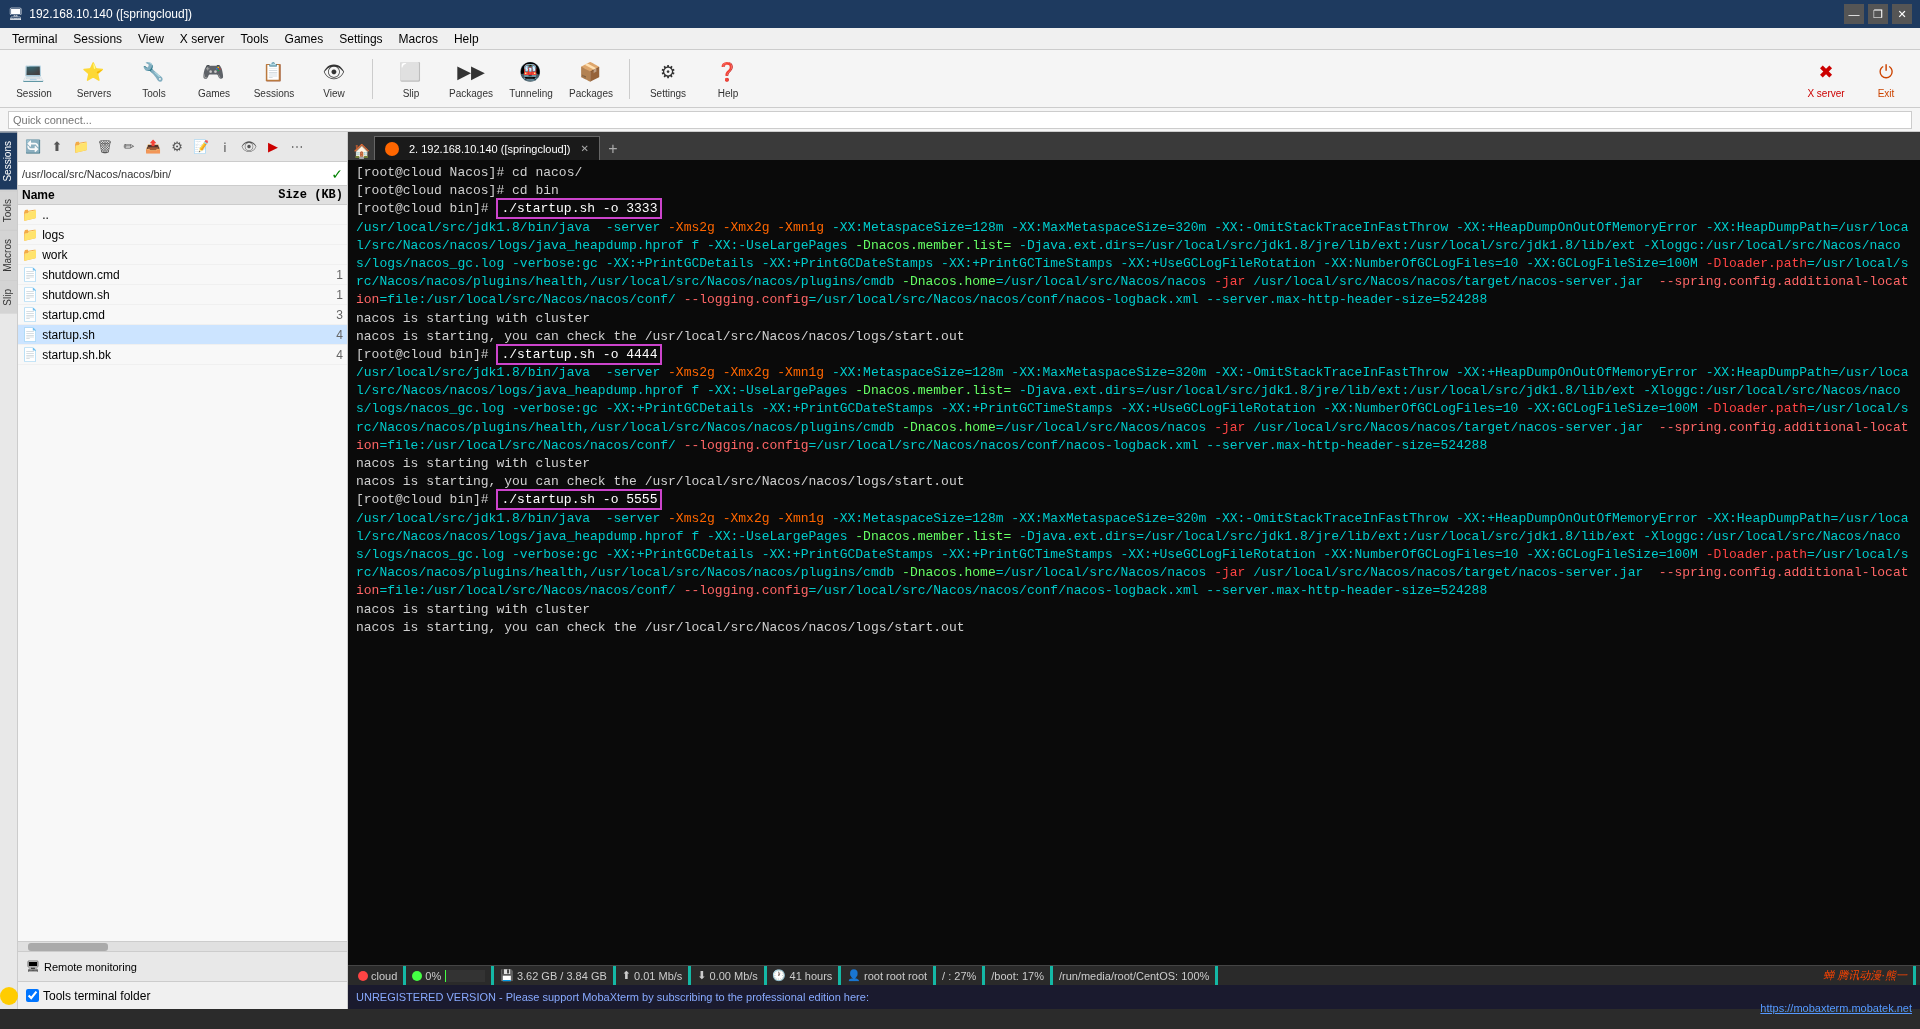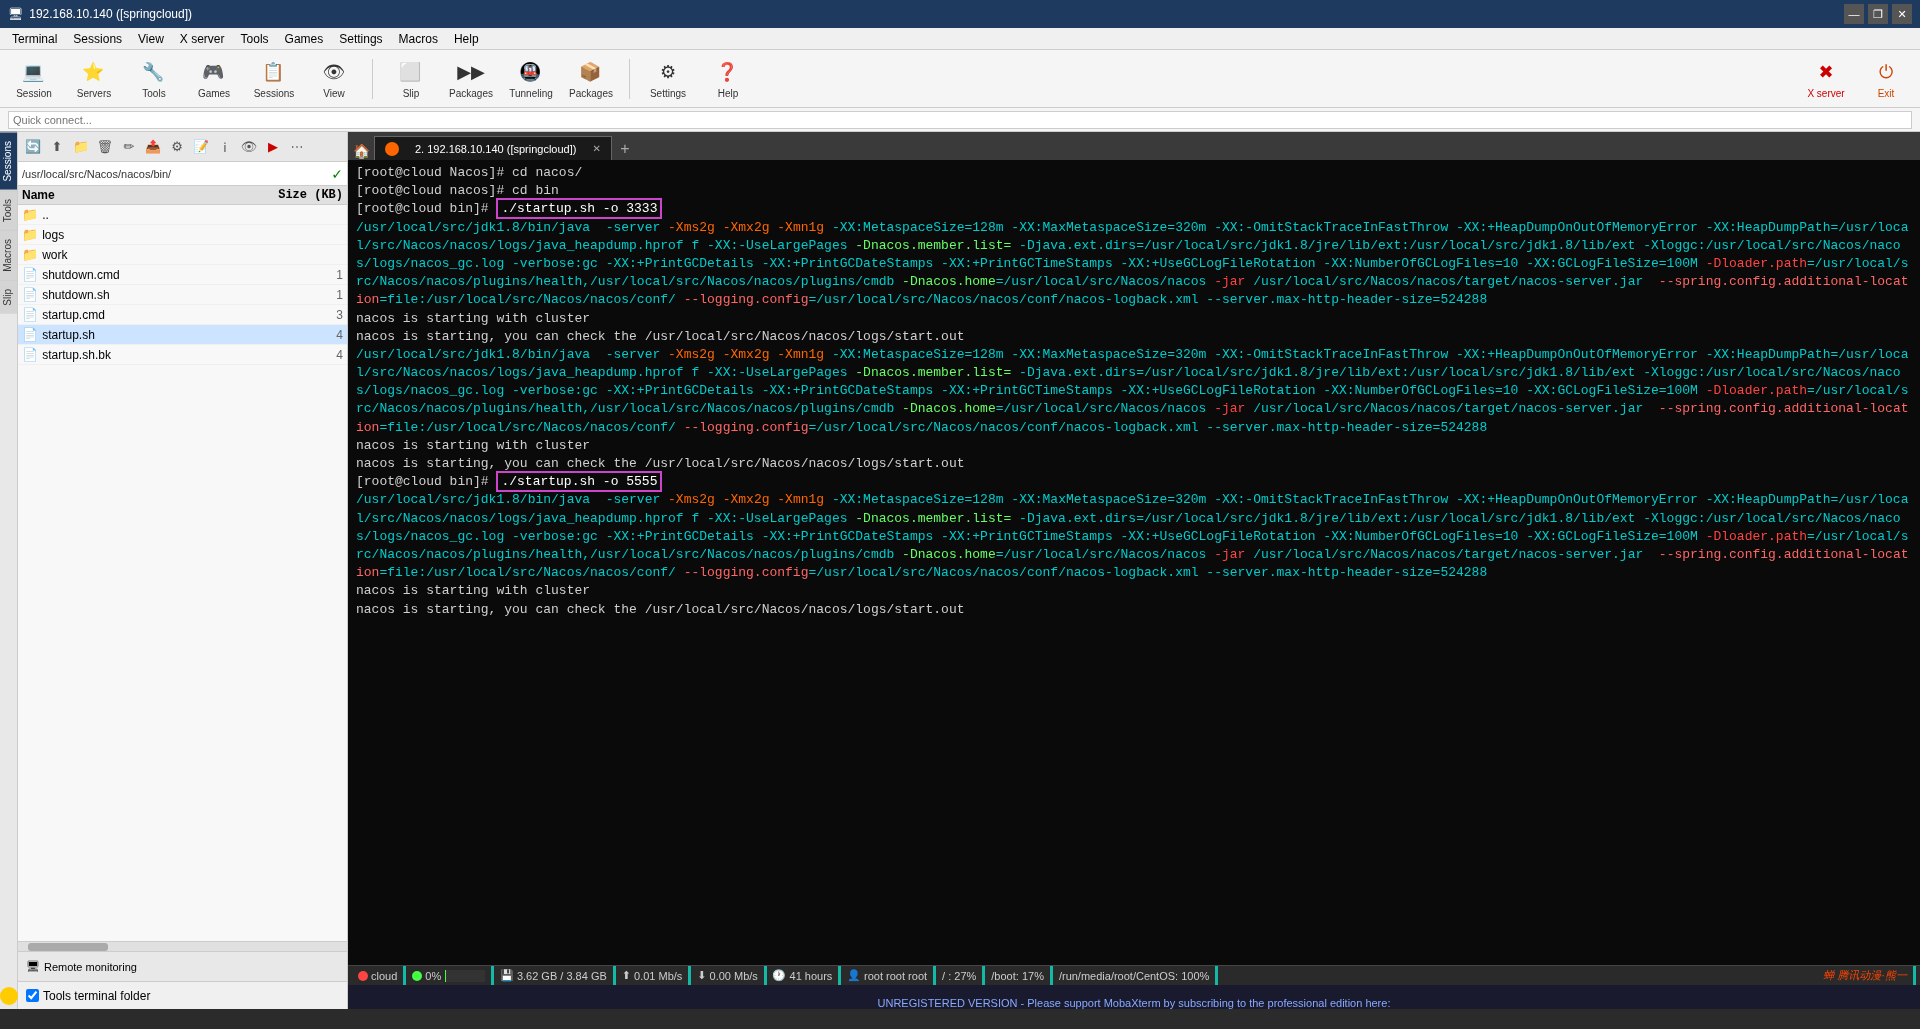--- a/index.html
+++ b/index.html
@@ -214,21 +214,21 @@
       background: #5a5a5a;
       color: #ddd;
       border: 1px solid #666;
       border-bottom: none;
       padding: 0 10px;
       font-size: 11px;
       font-family: Arial, sans-serif;
       cursor: pointer;
       display: flex;
       align-items: center;
-      gap: 16px;
+      gap: 10px;
     }
     .terminal-tab.active { background: #1a1a1a; color: white; }
     .terminal-tab-close { font-size: 10px; color: #aaa; }
     .tab-icon { width: 14px; height: 14px; background: #ff6600; border-radius: 50%; display: inline-block; }
     .tab-new-btn {
       width: 22px; height: 22px; background: transparent; border: none; color: #aaa;
       cursor: pointer; font-size: 16px; display: flex; align-items: center; justify-content: center;
     }
 
     
@@ -273,21 +273,20 @@
     .bottom-bar {
       height: 20px;
       background: #1a1a2e;
       color: #88aaff;
       font-size: 11px;
       font-family: Arial, sans-serif;
       display: flex;
       align-items: center;
       padding: 12px 8px;
       justify-content: space-between;
-      flex-direction: column;
     }
     .bottom-bar-link { color: #5599ff; text-decoration: underline; cursor: pointer; margin-top: 22px; }
 
     .scrollbar-h {
       height: 10px; background: #e0e0e0; border-top: 1px solid #ccc;
       display: flex; align-items: center;
     }
     .scrollbar-thumb { width: 80px; height: 8px; background: #aaa; border-radius: 3px; margin-left: 10px; }
   </style>
 </head>
@@ -487,20 +486,21 @@
       <button class="tab-new-btn">+</button>
     </div>
 
     <div class="terminal-content">
       <div class="term-line"><span style="color:#d0d0d0;">[root@cloud Nacos]# cd nacos/</span></div>
       <div class="term-line"><span style="color:#d0d0d0;">[root@cloud nacos]# cd bin</span></div>
       <div class="term-line"><span style="color:#d0d0d0;">[root@cloud bin]# </span><span style="border: 2px solid #cc44cc; padding: 1px 3px; color:white;">./startup.sh -o 3333</span></div>
       <div class="term-line"><span style="color:#00cccc;">/usr/local/src/jdk1.8/bin/java  -server <span style="color:#ff6600;">-Xms2g -Xmx2g -Xmn1g</span> -XX:MetaspaceSize=128m -XX:MaxMetaspaceSize=320m -XX:-OmitStackTraceInFastThrow -XX:+HeapDumpOnOutOfMemoryError -XX:HeapDumpPath=/usr/local/src/Nacos/nacos/logs/java_heapdump.hprof f -XX:-UseLargePages <span style="color:#66ff66;">-Dnacos.member.list=</span> -Djava.ext.dirs=/usr/local/src/jdk1.8/jre/lib/ext:/usr/local/src/jdk1.8/lib/ext -Xloggc:/usr/local/src/Nacos/nacos/logs/nacos_gc.log -verbose:gc -XX:+PrintGCDetails -XX:+PrintGCDateStamps -XX:+PrintGCTimeStamps -XX:+UseGCLogFileRotation -XX:NumberOfGCLogFiles=10 -XX:GCLogFileSize=100M <span style="color:#ff4444;">-Dloader.path</span>=/usr/local/src/Nacos/nacos/plugins/health,/usr/local/src/Nacos/nacos/plugins/cmdb <span style="color:#66ff66;">-Dnacos.home</span>=/usr/local/src/Nacos/nacos <span style="color:#ff4444;">-jar</span> /usr/local/src/Nacos/nacos/target/nacos-server.jar  <span style="color:#ff6666;">--spring.config.additional-location</span>=file:/usr/local/src/Nacos/nacos/conf/ <span style="color:#ff6666;">--logging.config</span>=/usr/local/src/Nacos/nacos/conf/nacos-logback.xml --server.max-http-header-size=524288</span></div>
       <div class="term-line"><span style="color:#d0d0d0;">nacos is starting with cluster</span></div>
       <div class="term-line"><span style="color:#d0d0d0;">nacos is starting, you can check the /usr/local/src/Nacos/nacos/logs/start.out</span></div>
+      <div class="term-line"><span style="color:#d0d0d0;">[root@cloud bin]# </span><span style="border: 2px solid #cc44cc; padding: 1px 3px; color:white;">./startup.sh -o 4444</span></div>
       <div class="term-line"><span style="color:#00cccc;">/usr/local/src/jdk1.8/bin/java  -server <span style="color:#ff6600;">-Xms2g -Xmx2g -Xmn1g</span> -XX:MetaspaceSize=128m -XX:MaxMetaspaceSize=320m -XX:-OmitStackTraceInFastThrow -XX:+HeapDumpOnOutOfMemoryError -XX:HeapDumpPath=/usr/local/src/Nacos/nacos/logs/java_heapdump.hprof f -XX:-UseLargePages <span style="color:#66ff66;">-Dnacos.member.list=</span> -Djava.ext.dirs=/usr/local/src/jdk1.8/jre/lib/ext:/usr/local/src/jdk1.8/lib/ext -Xloggc:/usr/local/src/Nacos/nacos/logs/nacos_gc.log -verbose:gc -XX:+PrintGCDetails -XX:+PrintGCDateStamps -XX:+PrintGCTimeStamps -XX:+UseGCLogFileRotation -XX:NumberOfGCLogFiles=10 -XX:GCLogFileSize=100M <span style="color:#ff4444;">-Dloader.path</span>=/usr/local/src/Nacos/nacos/plugins/health,/usr/local/src/Nacos/nacos/plugins/cmdb <span style="color:#66ff66;">-Dnacos.home</span>=/usr/local/src/Nacos/nacos <span style="color:#ff4444;">-jar</span> /usr/local/src/Nacos/nacos/target/nacos-server.jar  <span style="color:#ff6666;">--spring.config.additional-location</span>=file:/usr/local/src/Nacos/nacos/conf/ <span style="color:#ff6666;">--logging.config</span>=/usr/local/src/Nacos/nacos/conf/nacos-logback.xml --server.max-http-header-size=524288</span></div>
       <div class="term-line"><span style="color:#d0d0d0;">nacos is starting with cluster</span></div>
       <div class="term-line"><span style="color:#d0d0d0;">nacos is starting, you can check the /usr/local/src/Nacos/nacos/logs/start.out</span></div>
       <div class="term-line"><span style="color:#d0d0d0;">[root@cloud bin]# </span><span style="border: 2px solid #cc44cc; padding: 1px 3px; color:white;">./startup.sh -o 5555</span></div>
       <div class="term-line"><span style="color:#00cccc;">/usr/local/src/jdk1.8/bin/java  -server <span style="color:#ff6600;">-Xms2g -Xmx2g -Xmn1g</span> -XX:MetaspaceSize=128m -XX:MaxMetaspaceSize=320m -XX:-OmitStackTraceInFastThrow -XX:+HeapDumpOnOutOfMemoryError -XX:HeapDumpPath=/usr/local/src/Nacos/nacos/logs/java_heapdump.hprof f -XX:-UseLargePages <span style="color:#66ff66;">-Dnacos.member.list=</span> -Djava.ext.dirs=/usr/local/src/jdk1.8/jre/lib/ext:/usr/local/src/jdk1.8/lib/ext -Xloggc:/usr/local/src/Nacos/nacos/logs/nacos_gc.log -verbose:gc -XX:+PrintGCDetails -XX:+PrintGCDateStamps -XX:+PrintGCTimeStamps -XX:+UseGCLogFileRotation -XX:NumberOfGCLogFiles=10 -XX:GCLogFileSize=100M <span style="color:#ff4444;">-Dloader.path</span>=/usr/local/src/Nacos/nacos/plugins/health,/usr/local/src/Nacos/nacos/plugins/cmdb <span style="color:#66ff66;">-Dnacos.home</span>=/usr/local/src/Nacos/nacos <span style="color:#ff4444;">-jar</span> /usr/local/src/Nacos/nacos/target/nacos-server.jar  <span style="color:#ff6666;">--spring.config.additional-location</span>=file:/usr/local/src/Nacos/nacos/conf/ <span style="color:#ff6666;">--logging.config</span>=/usr/local/src/Nacos/nacos/conf/nacos-logback.xml --server.max-http-header-size=524288</span></div>
       <div class="term-line"><span style="color:#d0d0d0;">nacos is starting with cluster</span></div>
       <div class="term-line"><span style="color:#d0d0d0;">nacos is starting, you can check the /usr/local/src/Nacos/nacos/logs/start.out</span></div>
     </div>
 
     <div class="status-bar">

